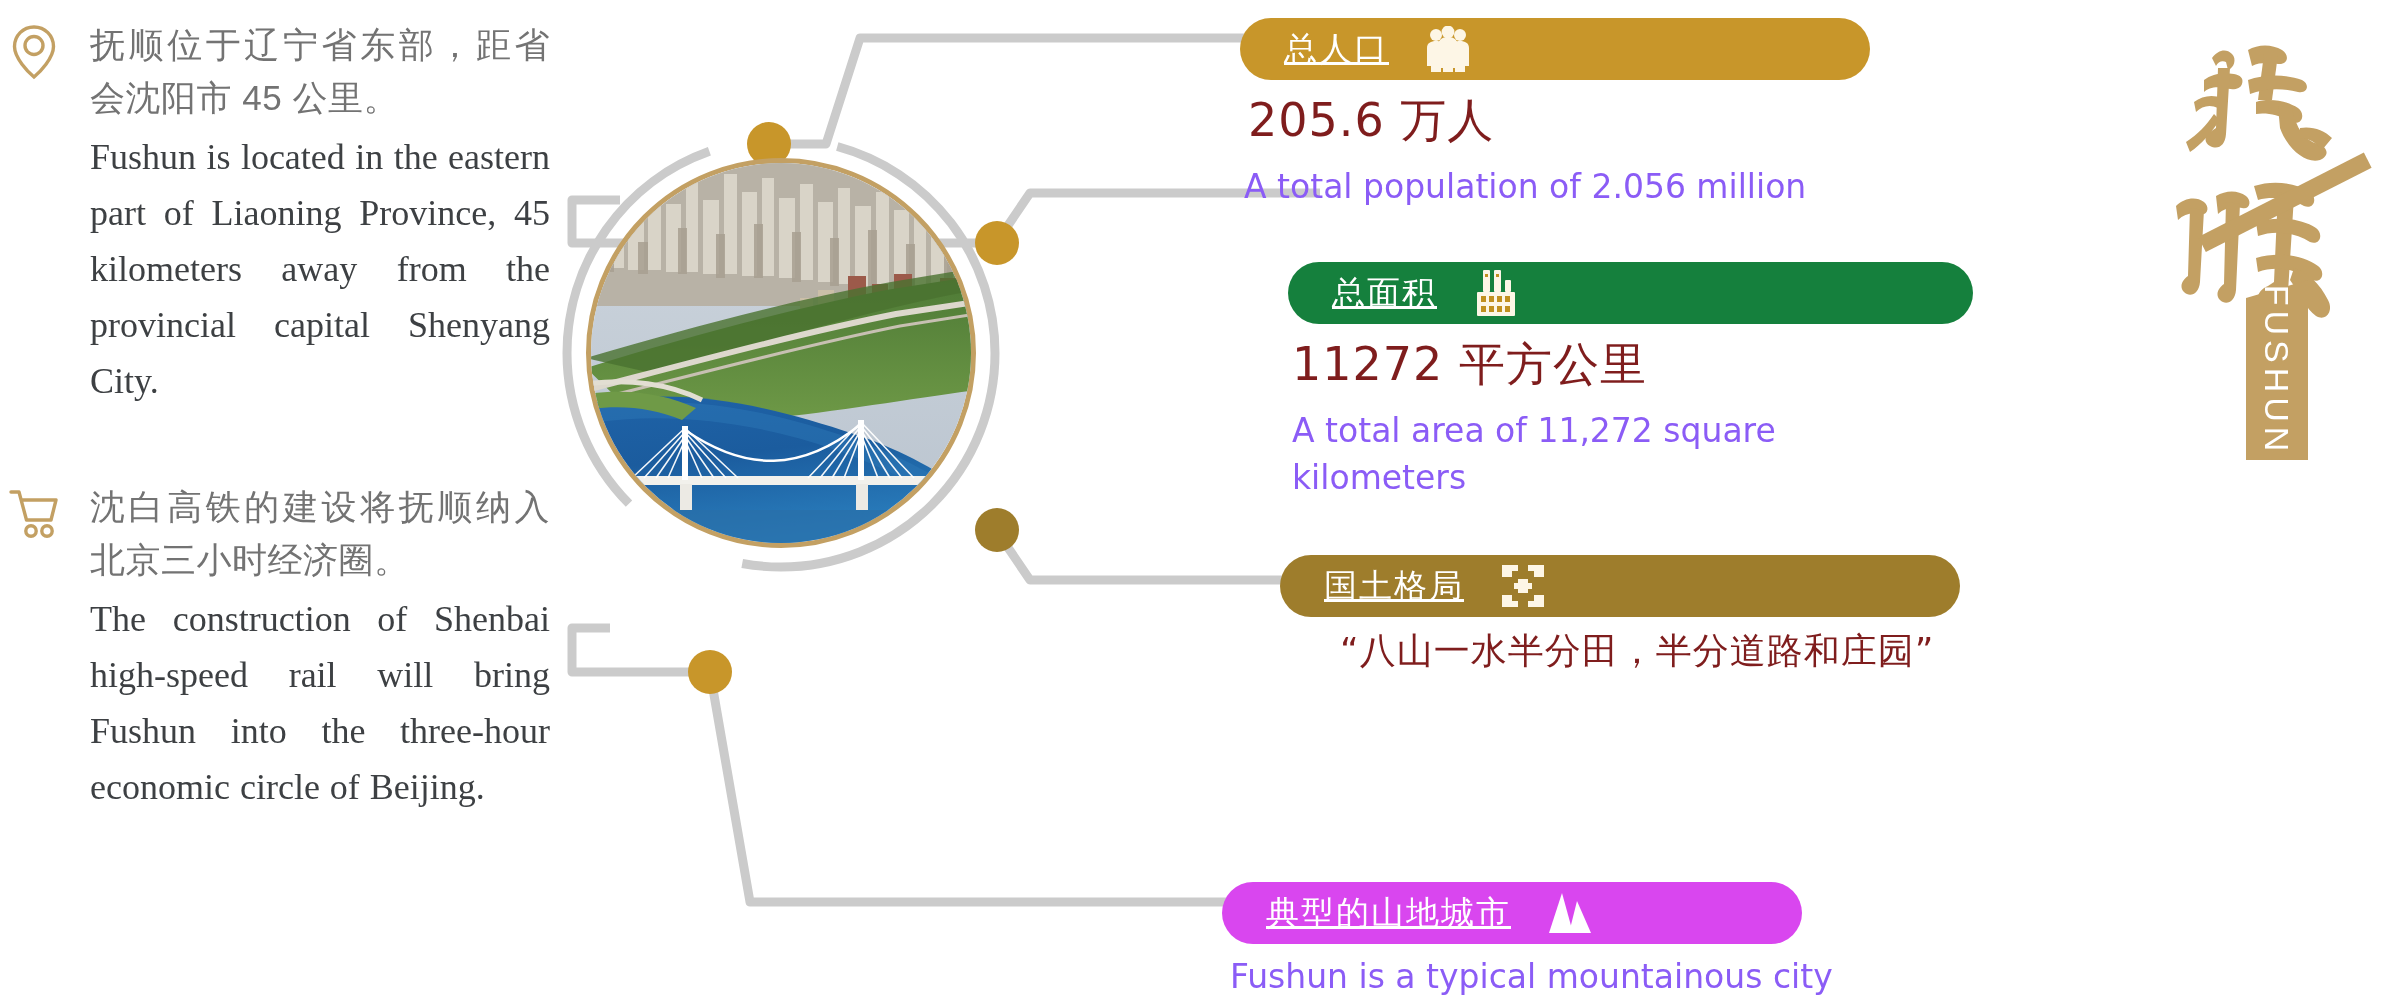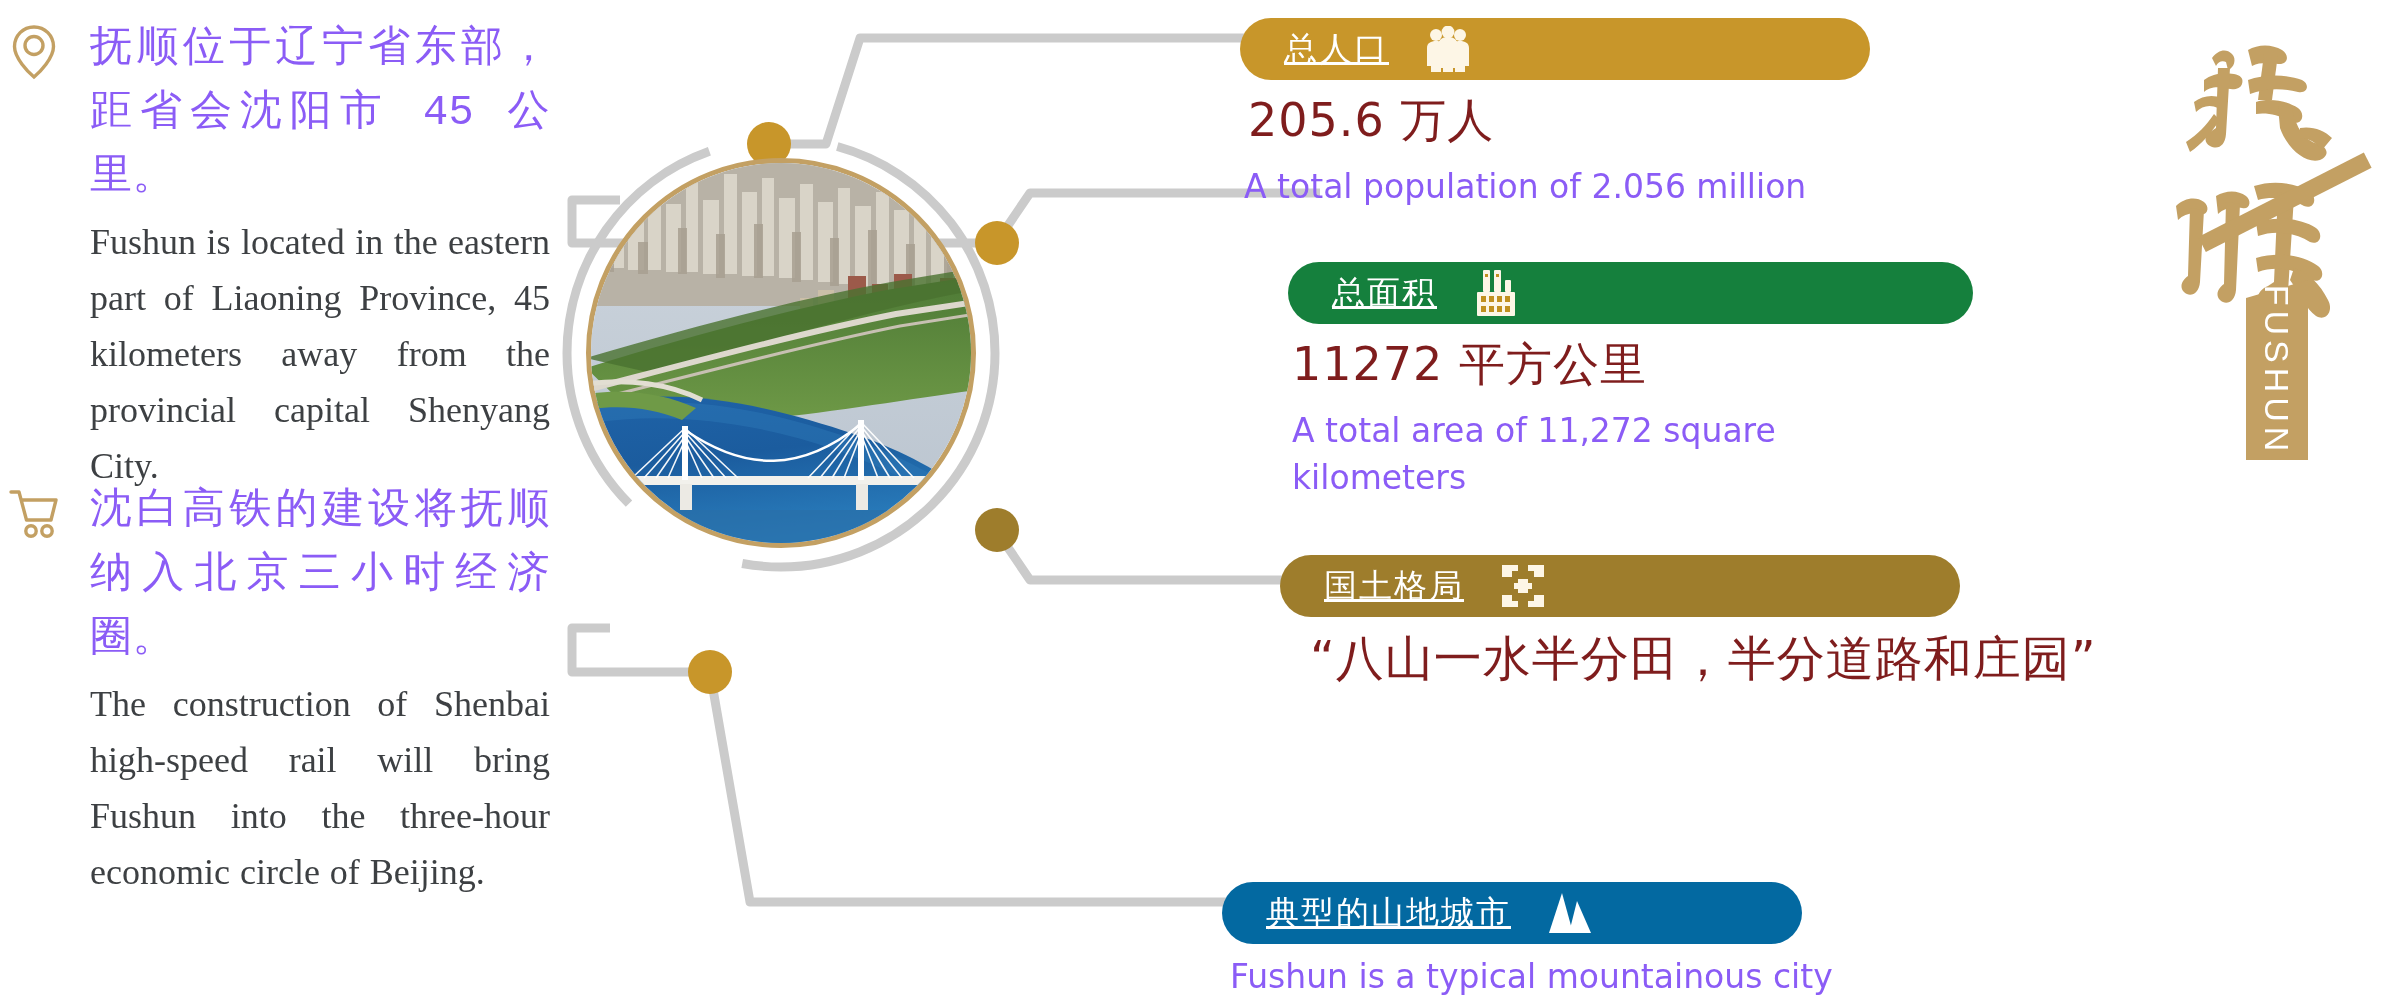--- a/index.html
+++ b/index.html
@@ -28,24 +28,24 @@
   .para-icon{
     position:absolute;
     left:8px; top:6px;
     width:52px; height:56px;
   }
   .para-text{
     margin-left:90px;
     width:460px;
   }
   .para-cn{
-    font-family:Liberation Mono, monospace;
-    font-size:42px;
+    font-family:Liberation Sans, sans-serif;
+    font-size:35px;
     line-height:1.52;
-    color:#8b5cf6;
+    color:#737373;
     text-align:justify;
     text-justify:inter-ideograph;
     letter-spacing:0.5px;
     margin:0 0 6px 0;
   }
   .para-en{
     font-family:"Liberation Serif", serif;
     font-size:36px;
     line-height:1.55;
     color:#3d4043;
@@ -98,21 +98,21 @@
     height:62px;
     border-radius:31px;
     padding:0 34px 0 44px;
     box-sizing:border-box;
     width:max-content;
     min-width:520px;
   }
   #info-card-0 .card-pill{ background:#c8962a; width:630px; }
   #info-card-1 .card-pill{ background:#15803d; width:685px; margin-left:48px; }
   #info-card-2 .card-pill{ background:#9e7d2c; width:680px; margin-left:40px; }
-  #info-card-3 .card-pill{ background:#0369a1; width:580px; margin-left:-18px; }
+  #info-card-3 .card-pill{ background:#d946ef; width:580px; margin-left:-18px; }
 
   .card-label{
     font-family:"DejaVu Sans", sans-serif;
     font-size:33px;
     color:#ffffff;
     letter-spacing:2px;
     white-space:nowrap;
     text-decoration:underline;
   }
   .card-pill-icon{
@@ -125,21 +125,21 @@
     font-family:"DejaVu Sans", sans-serif;
     font-size:46px;
     color:#7f1d1d;
     letter-spacing:1px;
     margin:10px 0 12px 0;
     white-space:nowrap;
     font-weight:400;
   }
   #info-card-0 .card-value{ margin-left:8px; }
   #info-card-1 .card-value{ margin-left:52px; }
-  #info-card-2 .card-value{ margin-left:70px; font-size:48px; }
+  #info-card-2 .card-value{ margin-left:100px; font-size:36px; }
 
   .card-desc{
     font-family:"DejaVu Sans", sans-serif;
     font-size:33px;
     color:#8b5cf6;
     line-height:1.42;
     max-width:640px;
   }
   #info-card-0 .card-desc{ margin-left:4px; }
   #info-card-1 .card-desc{ margin-left:52px; }

